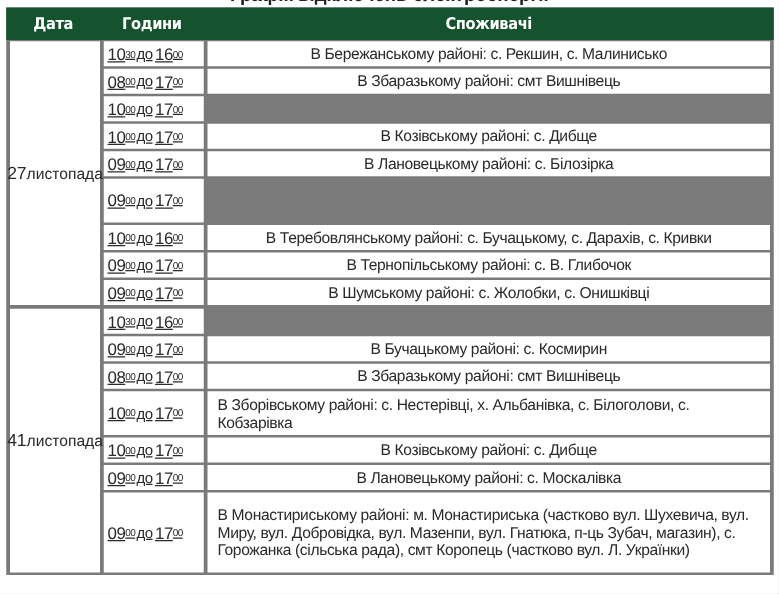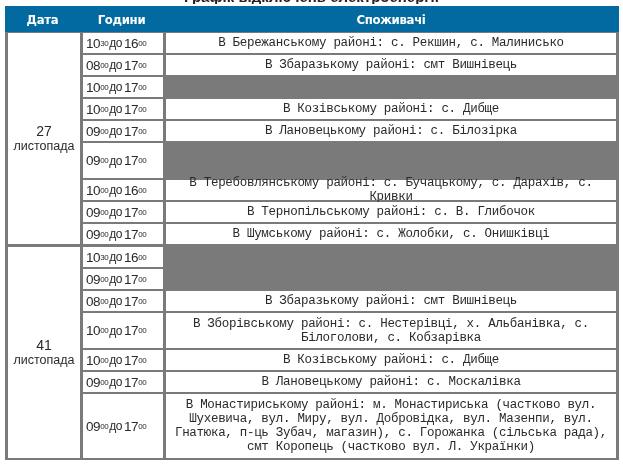--- a/index.html
+++ b/index.html
@@ -2,40 +2,40 @@
 <html><head>
 <meta charset="utf-8">
 <style>
   html, body { margin: 0; padding: 0; background: #ffffff; }
   body { width: 623px; height: 475px; overflow: hidden; position: relative;
          font-family: "Liberation Sans", sans-serif; color: #2a2a2a; }
   .title-clip { position: absolute; left: 0; top: -12px; width: 623px; height: 16px;
                 text-align: center; font-size: 15px; font-weight: bold; color: #222;
                 overflow: hidden; }
   .tbl { position: absolute; left: 5px; top: 6px; width: 614px; background: #7a7a7a; }
-  .hdr { display: flex; height: 26px; background: #0369a1; color: #ffffff;
+  .hdr { display: flex; height: 26px; background: #14532d; color: #ffffff;
          font-weight: bold; font-size: 13px; align-items: center; }
   .hdr div { text-align: center; font-family: "DejaVu Sans", sans-serif; font-stretch: condensed; letter-spacing: -0.3px; }
   .h-date { width: 75px; }
   .h-hours { width: 83px; }
   .h-cons { flex: 1; }
   .group { display: flex; padding: 1px 3px 2px 3px; }
-  .date-cell { width: 72px; background: #fff; display: flex; flex-direction: column;
+  .date-cell { width: 72px; background: #fff; display: flex; flex-direction: row;
                justify-content: center; align-items: center; font-size: 12.5px; line-height: 14px;
                margin-right: 3px; text-align: center; }
   .date-cell .d { font-size: 14px; line-height: 15px; }
   .rows { flex: 1; display: flex; flex-direction: column; }
   .row { display: flex; margin-bottom: 2px; }
   .row:last-child { margin-bottom: 0; }
   .hrs { width: 80px; background: #fff; margin-right: 3px; display: flex; align-items: center;
-         padding-left: 3px; box-sizing: border-box; font-size: 13.5px; white-space: nowrap; letter-spacing: -0.4px; }
+         padding-left: 3px; box-sizing: border-box; font-size: 13.5px; white-space: nowrap; letter-spacing: -0.4px; text-decoration: underline; }
   .hrs sup { font-size: 8px; vertical-align: 6px; letter-spacing: -0.5px; }
   .hrs .to { margin: 0 2px 0 1px; font-size: 12px; }
   .cons { flex: 1; background: #fff; display: flex; align-items: center; justify-content: center;
-          text-align: center; font-size: 12.5px; line-height: 14px; padding: 2px 8px; letter-spacing: -0.3px; font-family: Liberation Mono, monospace; }
+          text-align: left; font-size: 12.5px; line-height: 14px; padding: 2px 8px; letter-spacing: -0.3px; }
 </style>
 </head>
 <body>
 
 <div class="title-clip">Графік відключень електроенергії</div>
 
 <div class="tbl">
   <div class="hdr">
     <div class="h-date">Дата</div>
     <div class="h-hours">Години</div>
@@ -154,20 +154,21 @@
             </div>
           </div>
           <div class="row" style="height: 20px;">
             <div class="hrs">
               <span>09</span>
               <sup>00</sup>
               <span class="to">до</span>
               <span>17</span>
               <sup>00</sup>
             </div>
+            <div class="cons">В Бучацькому районі: с. Космирин</div>
           </div>
           <div class="row" style="height: 20px;">
             <div class="hrs">
               <span>08</span>
               <sup>00</sup>
               <span class="to">до</span>
               <span>17</span>
               <sup>00</sup>
             </div>
             <div class="cons">В Збаразькому районі: смт Вишнівець</div>

